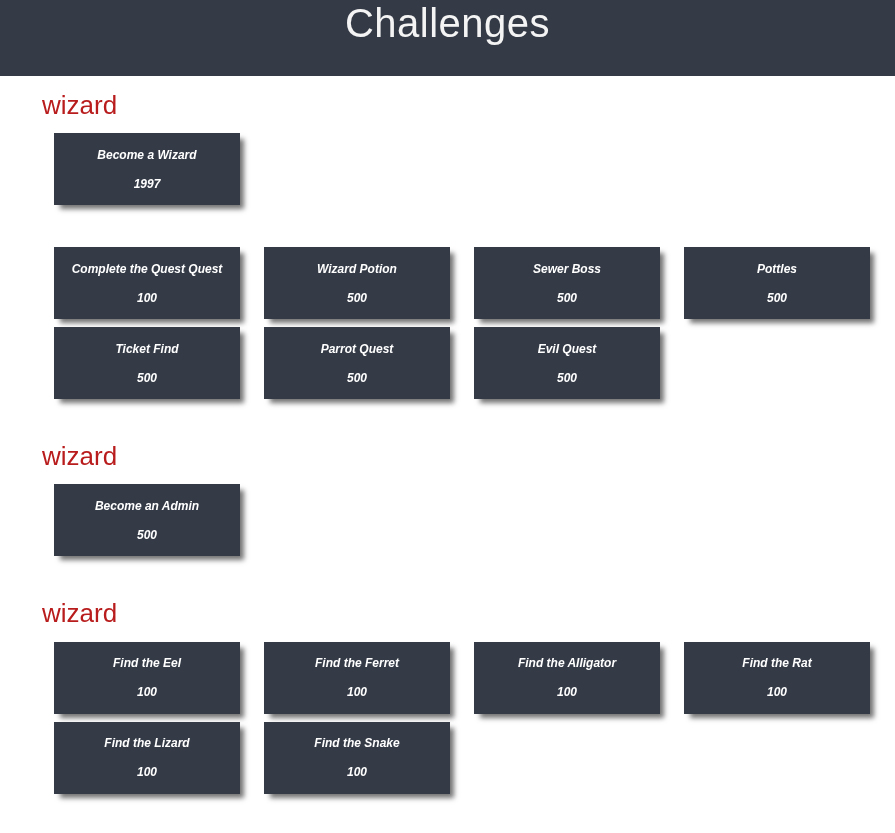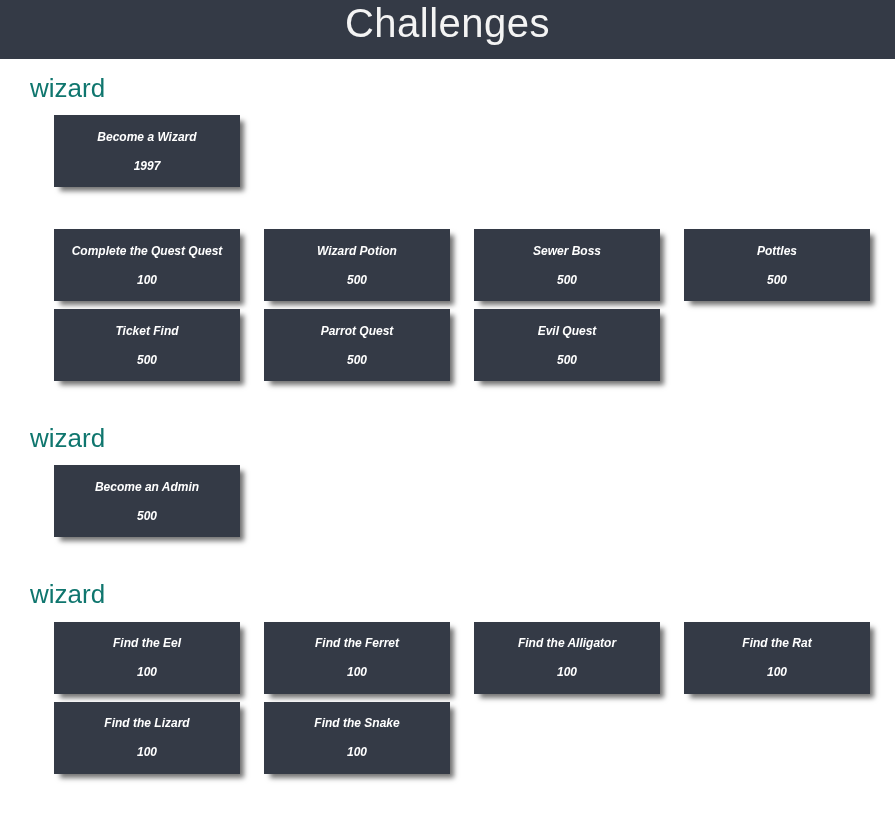--- a/index.html
+++ b/index.html
@@ -10,21 +10,21 @@
     font-family: "Liberation Sans", sans-serif;
   }
   body {
     width: 895px;
     height: 833px;
     overflow: hidden;
   }
 
   
   .page-header {
-    height: 59px;
+    height: 76px;
     background: #343a46;
     display: flex;
     justify-content: center;
     align-items: flex-start;
   }
   .page-header h1 {
     margin: 0;
     font-size: 40px;
     font-weight: 300;
     line-height: 1.15;
@@ -36,25 +36,25 @@
   .content {
     padding: 0 30px;
   }
   .section {
     margin-top: 42px;
   }
   .section:first-child {
     margin-top: 14px;
   }
   .section-title {
-    margin: 0;
+    margin: 12px;
     font-size: 26px;
     font-weight: 400;
     line-height: 1.2;
-    color: #0f766e;
+    color: #b91c1c;
   }
   .challenge-grid {
     margin: 11px 0 0 24px;
     display: grid;
     grid-template-columns: repeat(4, 186px);
     column-gap: 24px;
     row-gap: 8px;
   }
 
   

